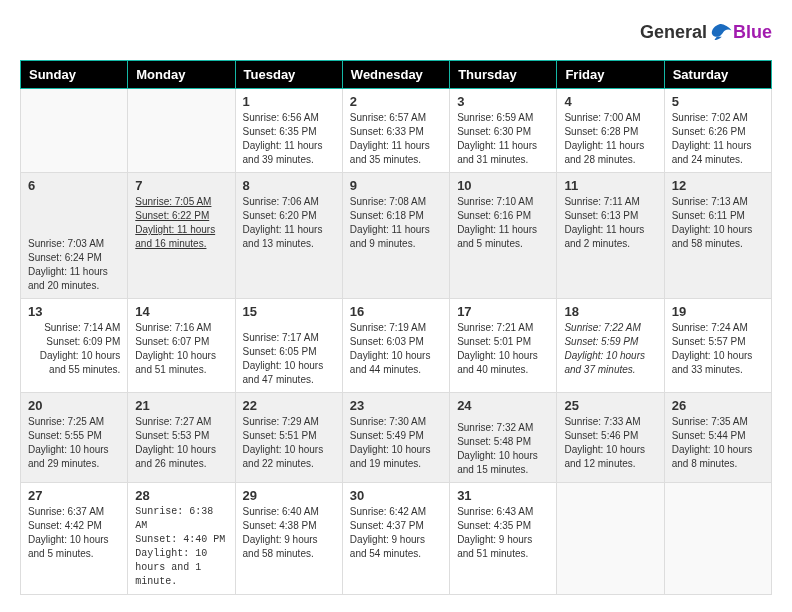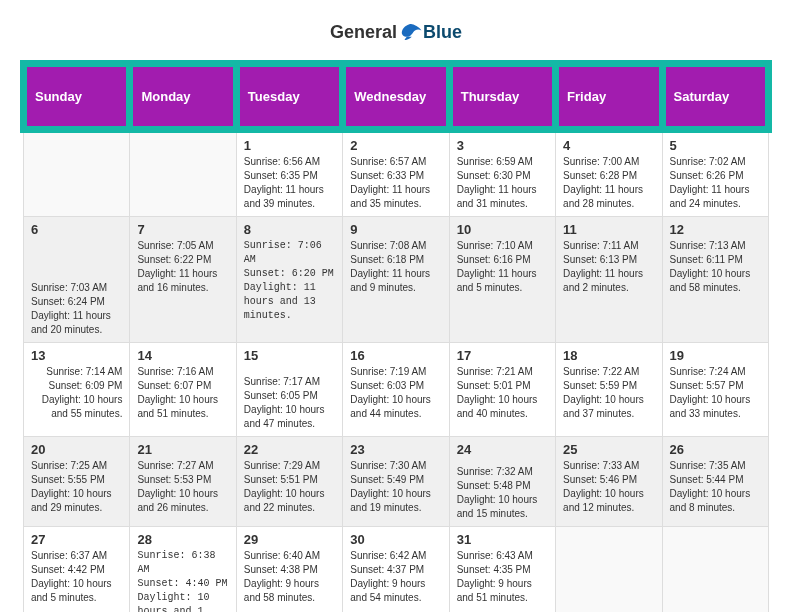--- a/index.html
+++ b/index.html
@@ -5,21 +5,21 @@
     * { box-sizing: border-box; margin: 0; padding: 0; }
     body {
       font-family: Arial, sans-serif;
       background: #fff;
       width: 792px;
       min-height: 612px;
       padding: 20px;
     }
     .header-area {
       display: flex;
-      justify-content: center;
+      justify-content: flex-end;
       align-items: flex-start;
       margin-bottom: 16px;
     }
     .logo {
       display: flex;
       align-items: center;
     }
     .logo-icon {
       width: 24px;
       height: 24px;
@@ -37,26 +37,26 @@
     .location-title {
       font-size: 16px;
       color: #555;
     }
     .calendar {
       width: 100%;
       border-collapse: collapse;
       border: 1px solid #ccc;
     }
     .calendar th {
-      background-color: #a21caf;
+      background-color: #000000;
       color: white;
       text-align: left;
-      padding: 22px 8px;
+      padding: 6px 8px;
       font-size: 13px;
-      border: 7px solid #14b8a6;
+      border: 1px solid #14b8a6;
     }
     .calendar td {
       vertical-align: top;
       padding: 5px 7px;
       border: 1px solid #ddd;
       font-size: 11px;
       color: #333;
       width: calc(100% / 7);
       height: 80px;
       background: #fff;
@@ -85,21 +85,21 @@
 </head>
 <body>
 
 <div class="header-area">
   <div class="logo">
     <span style="font-size:18px;font-weight:bold;color:#333;">General</span>
     <svg class="logo-icon" viewBox="0 0 30 24" fill="none" xmlns="http://www.w3.org/2000/svg">
       <path d="M15 2 C18 2, 26 6, 28 10 C24 8, 20 9, 18 12 C16 15, 14 18, 10 18 C6 18, 2 15, 4 10 C6 5, 12 2, 15 2Z" fill="#1a6bbf"></path>
       <path d="M10 18 C8 20, 6 22, 8 22 C10 22, 14 20, 16 18Z" fill="#1a6bbf"></path>
     </svg>
-    <span style="font-size:18px;font-weight:bold;color:#0c4a6e;">Blue</span>
+    <span style="font-size:18px;font-weight:bold;color:#a21caf;">Blue</span>
   </div>
   <div class="title-area">
     <div class="month-title"></div>
     <div class="location-title"></div>
   </div>
 </div>
 
 <table class="calendar">
   <thead>
     <tr>
@@ -149,27 +149,27 @@
       </tr>
       <tr class="row-even">
         <td>
           <span class="day-num">6</span>
           <div class="day-info" style="white-space: pre-line; margin-top: 44px;">Sunrise: 7:03 AM
 Sunset: 6:24 PM
 Daylight: 11 hours and 20 minutes.</div>
         </td>
         <td>
           <span class="day-num">7</span>
-          <div class="day-info" style="white-space: pre-line;">Sunrise: 7:05 AM
+          <div class="day-info" style="white-space: pre-line; text-decoration: underline;">Sunrise: 7:05 AM
 Sunset: 6:22 PM
 Daylight: 11 hours and 16 minutes.</div>
         </td>
         <td>
           <span class="day-num">8</span>
-          <div class="day-info" style="white-space: pre-line; font-family: Liberation Mono, monospace;">Sunrise: 7:06 AM
+          <div class="day-info" style="white-space: pre-line;">Sunrise: 7:06 AM
 Sunset: 6:20 PM
 Daylight: 11 hours and 13 minutes.</div>
         </td>
         <td>
           <span class="day-num">9</span>
           <div class="day-info" style="white-space: pre-line;">Sunrise: 7:08 AM
 Sunset: 6:18 PM
 Daylight: 11 hours and 9 minutes.</div>
         </td>
         <td>
@@ -217,21 +217,21 @@
 Daylight: 10 hours and 44 minutes.</div>
         </td>
         <td>
           <span class="day-num">17</span>
           <div class="day-info" style="white-space: pre-line;">Sunrise: 7:21 AM
 Sunset: 5:01 PM
 Daylight: 10 hours and 40 minutes.</div>
         </td>
         <td>
           <span class="day-num">18</span>
-          <div class="day-info" style="white-space: pre-line;">Sunrise: 7:22 AM
+          <div class="day-info" style="white-space: pre-line; font-style: italic;">Sunrise: 7:22 AM
 Sunset: 5:59 PM
 Daylight: 10 hours and 37 minutes.</div>
         </td>
         <td>
           <span class="day-num">19</span>
           <div class="day-info" style="white-space: pre-line;">Sunrise: 7:24 AM
 Sunset: 5:57 PM
 Daylight: 10 hours and 33 minutes.</div>
         </td>
       </tr>

